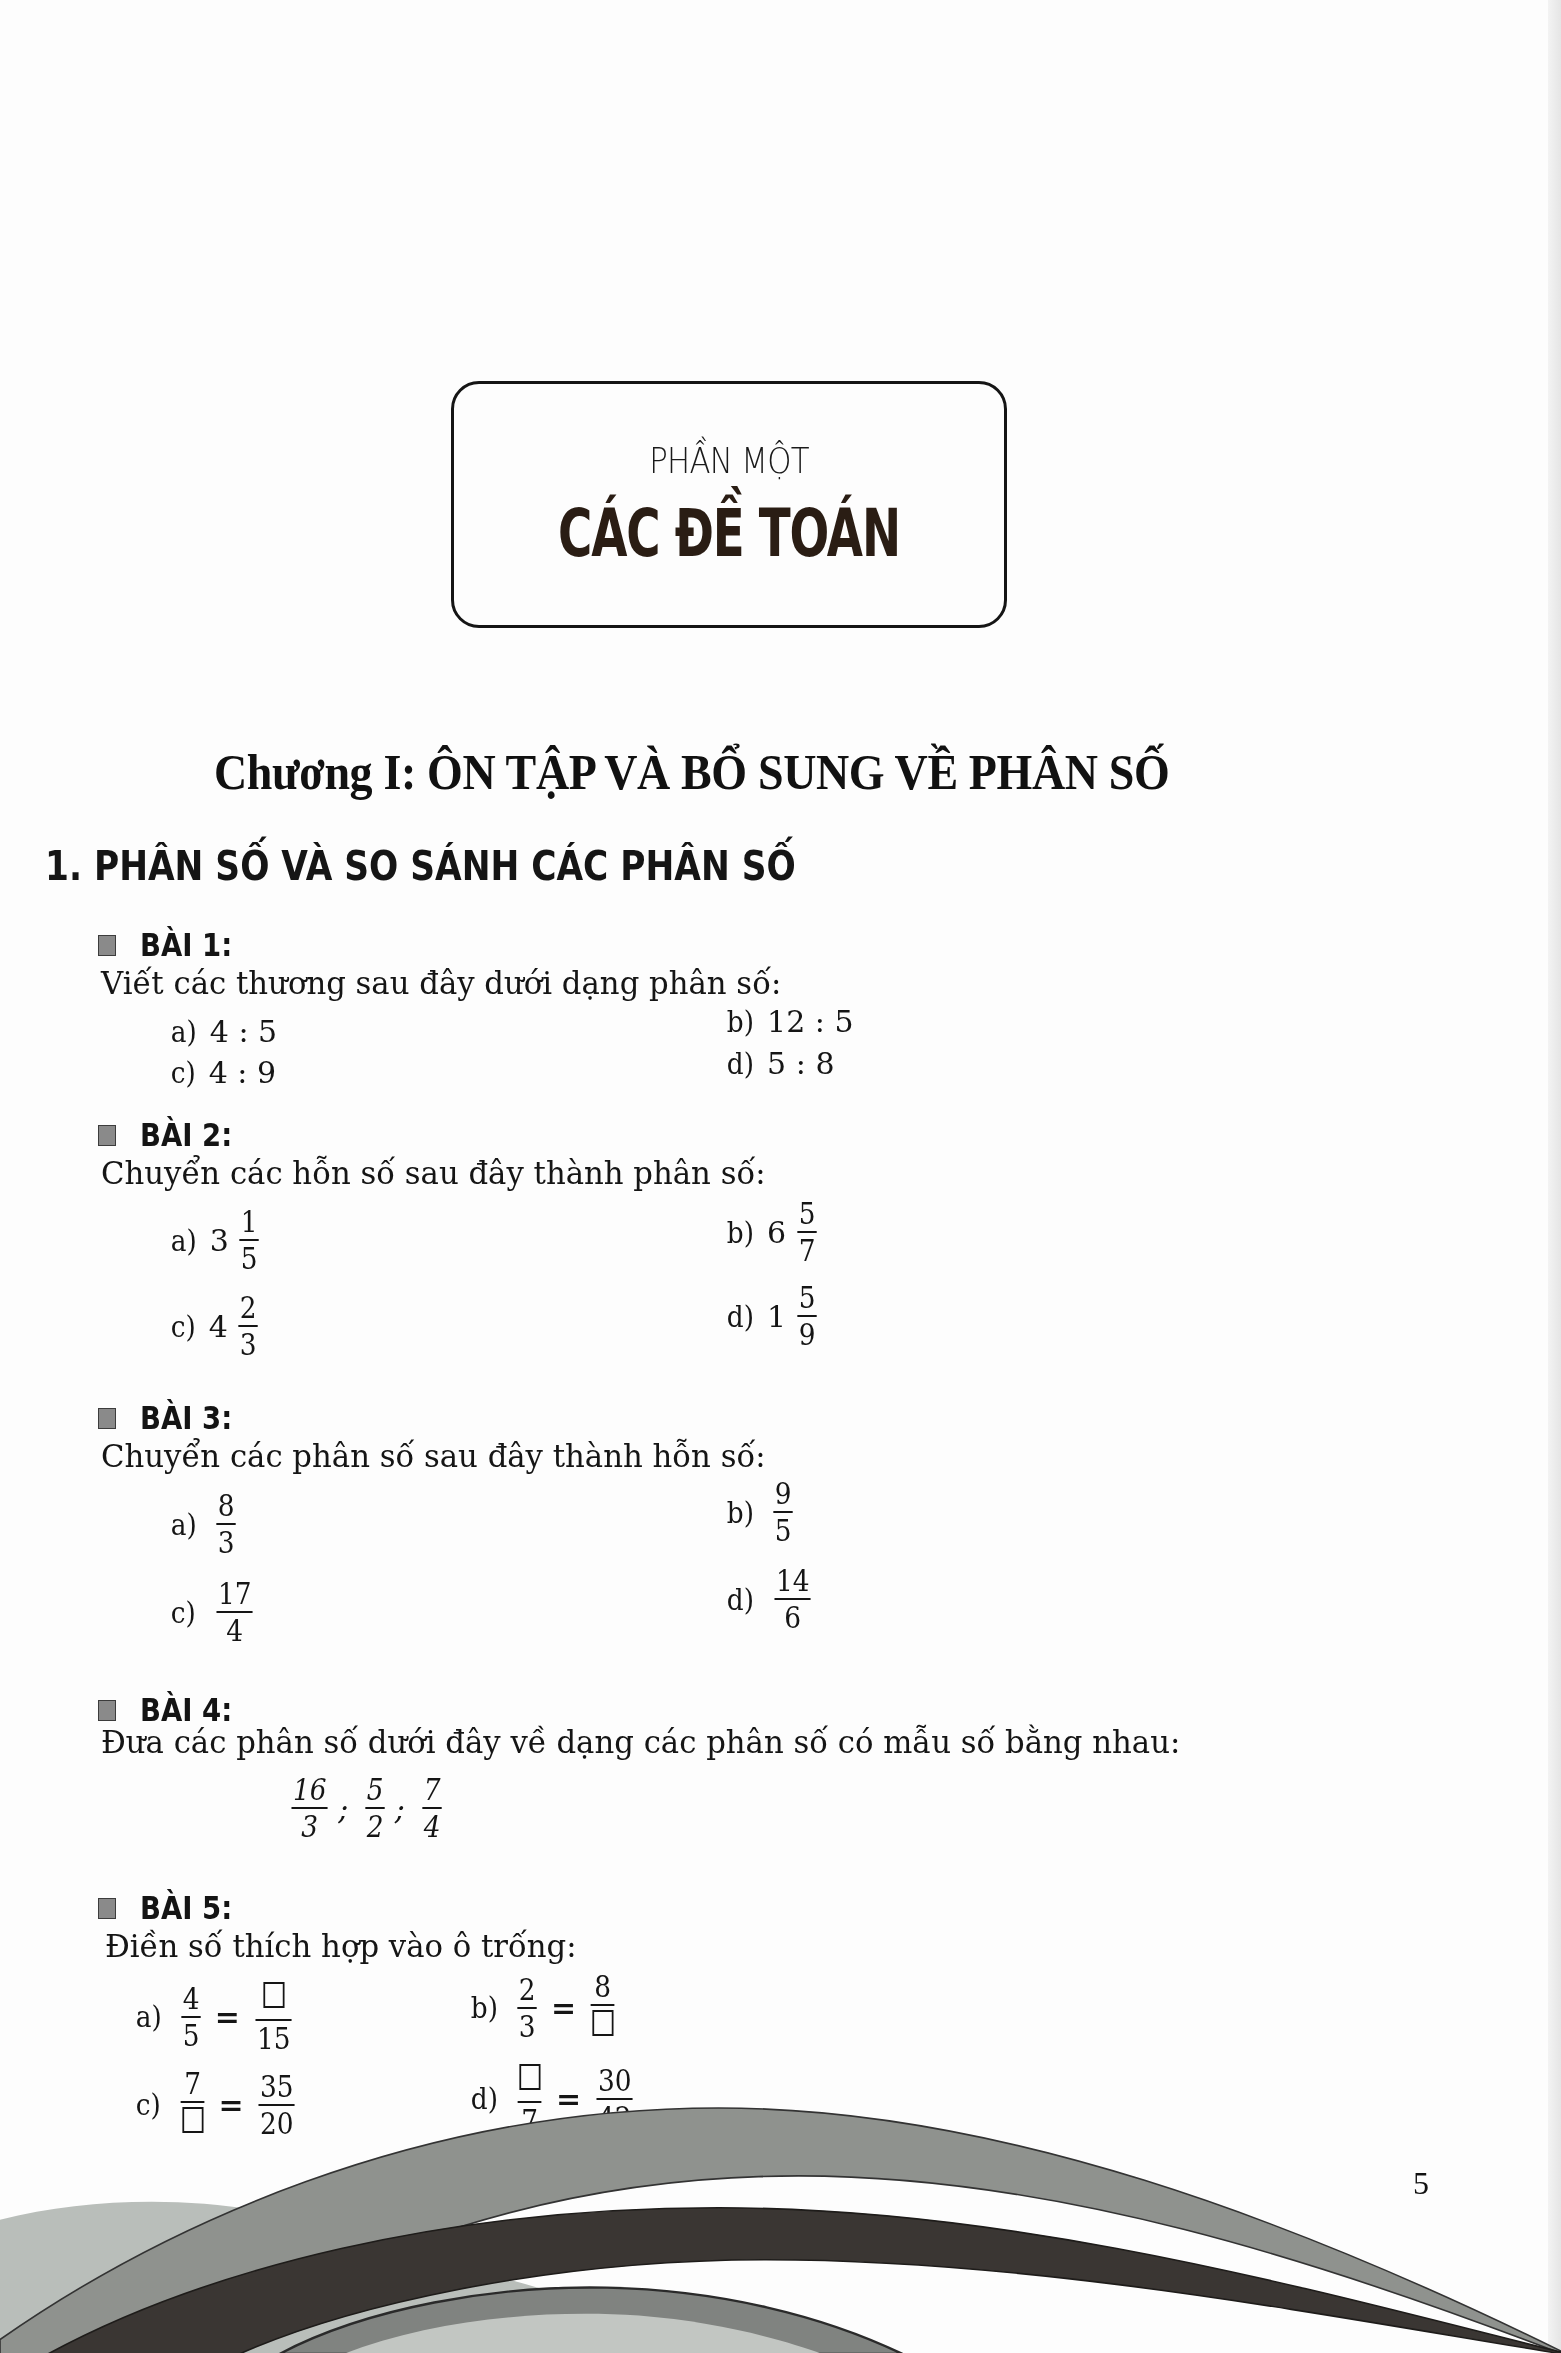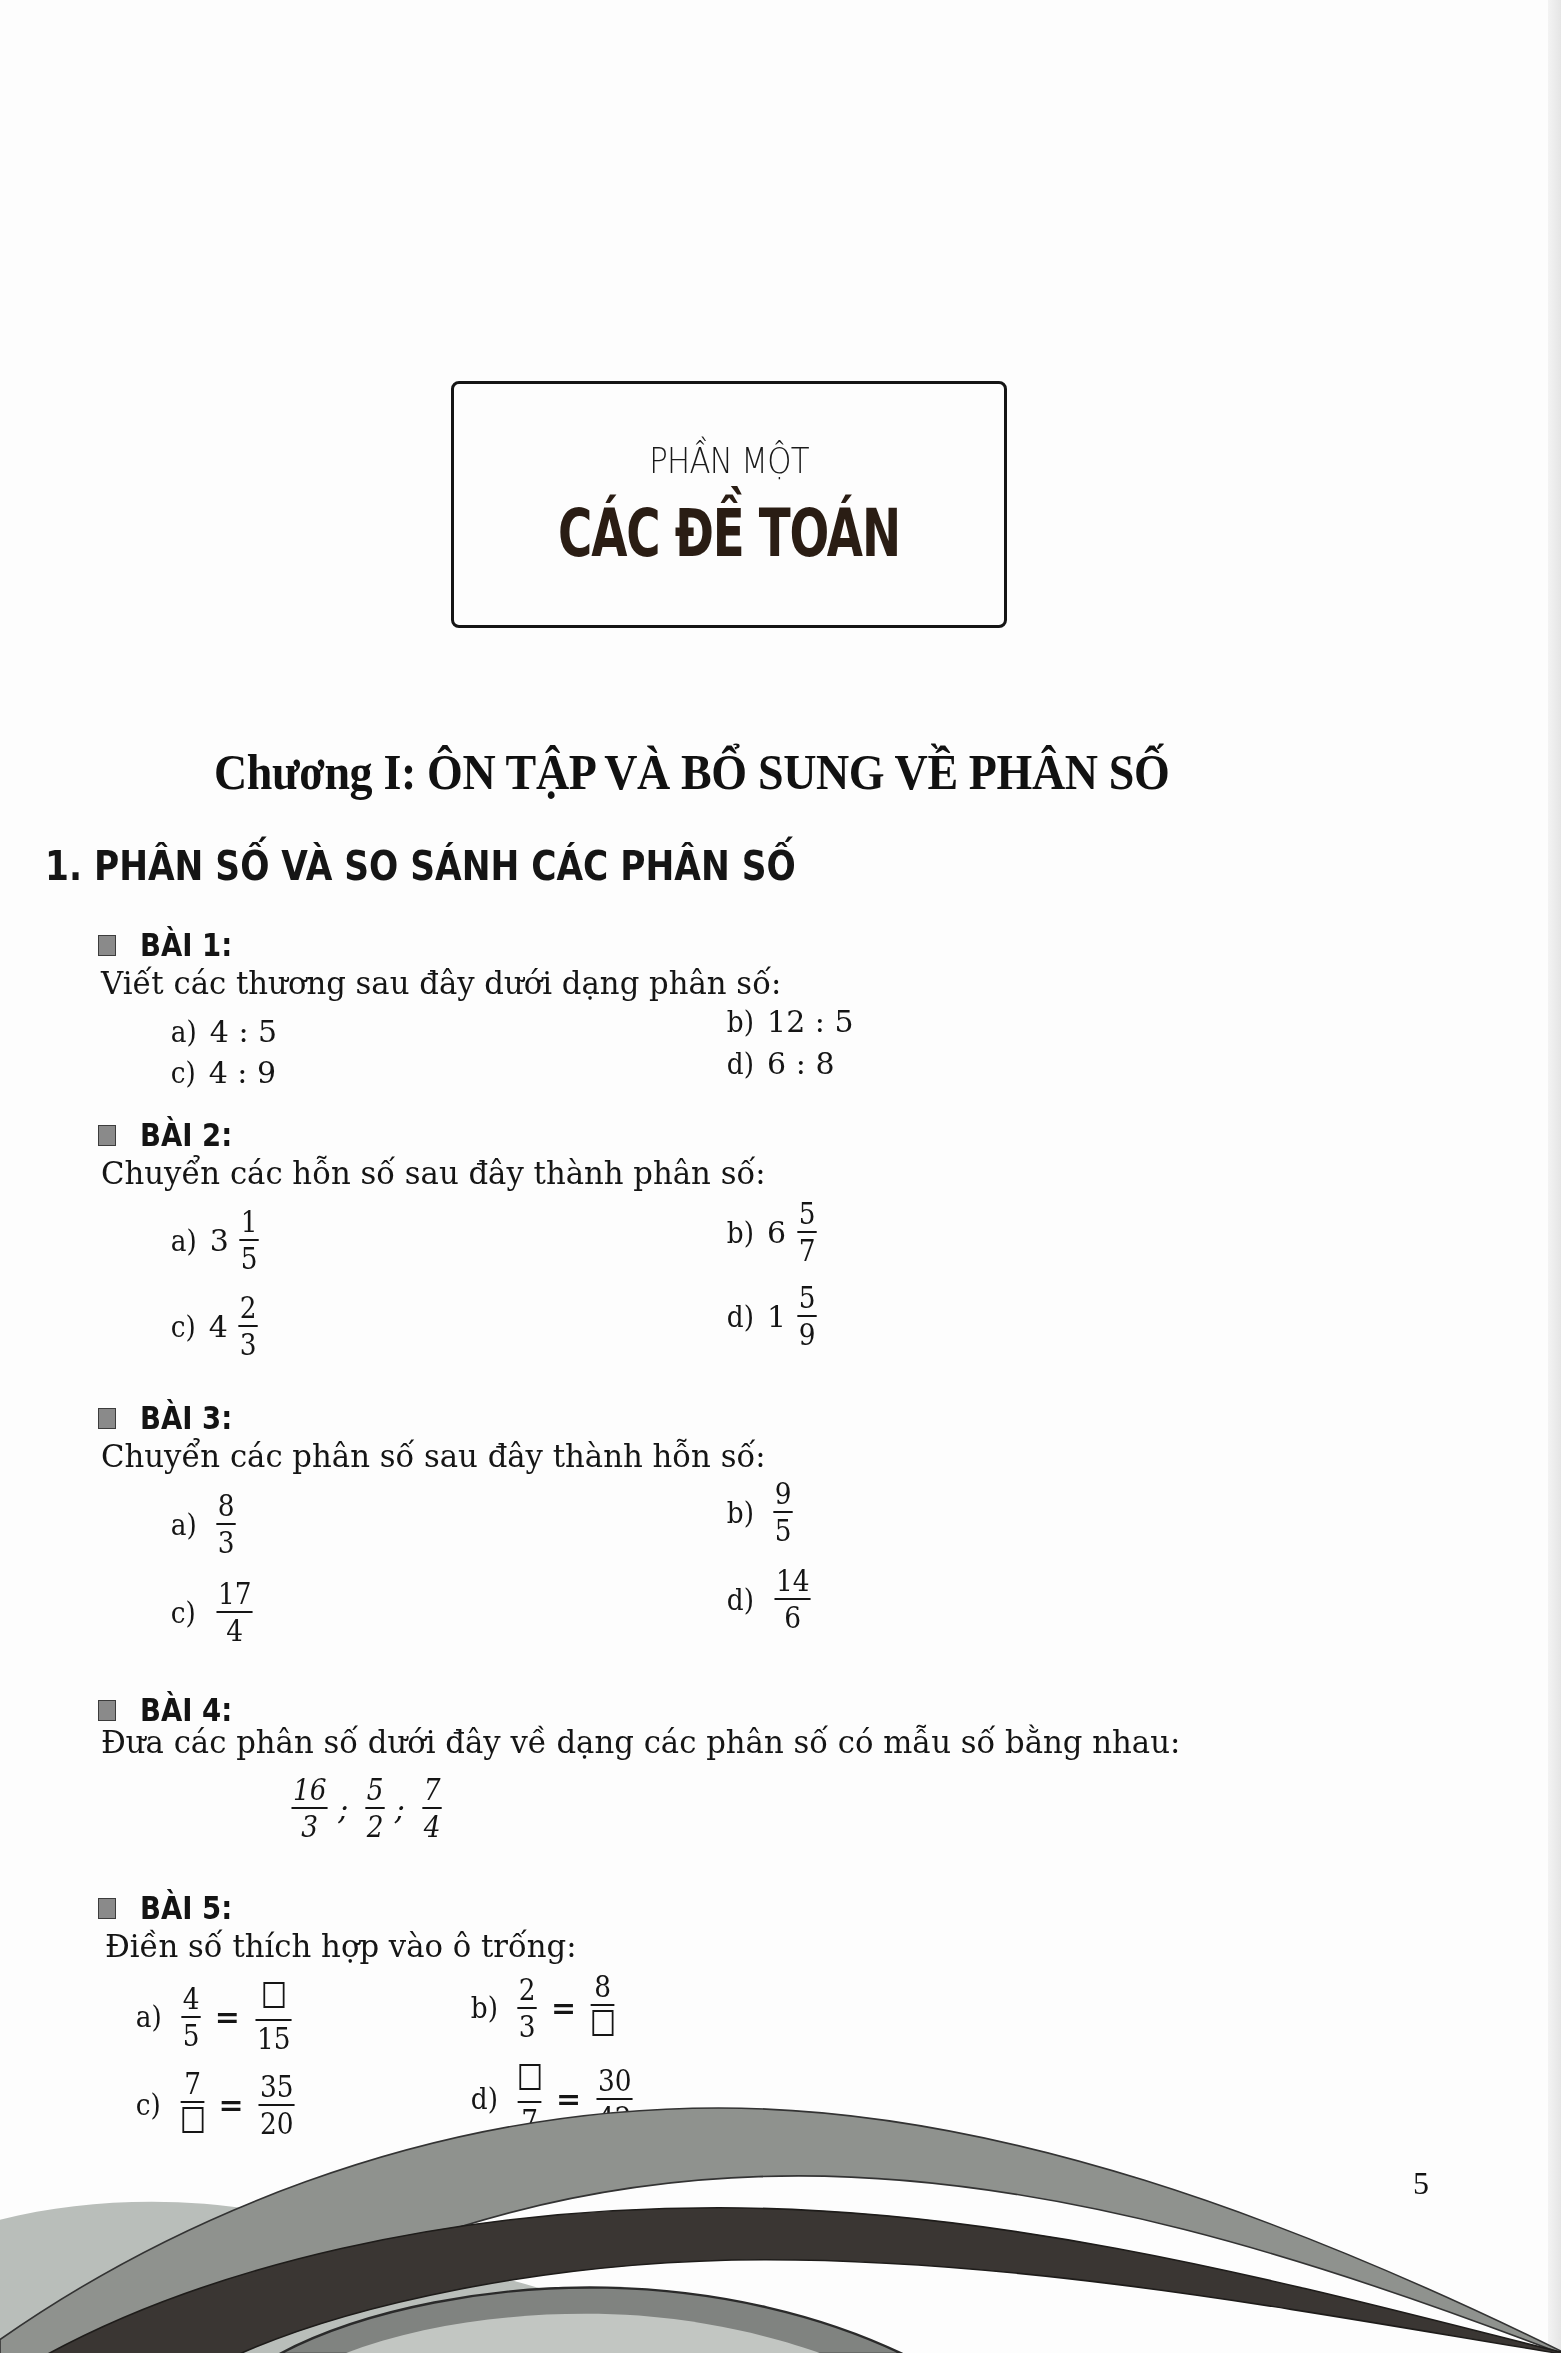--- a/index.html
+++ b/index.html
@@ -9,21 +9,21 @@
     font-family: "DejaVu Serif", serif;
     color: #161616;
   }
   .edge-strip {
     position: absolute; top: 0; right: 0; width: 14.4px; height: 2354px;
     background: linear-gradient(to right, #f3f3f3, #e4e4e4);
   }
   
   .part-box {
     position: absolute; left: 451px; top: 381px; width: 556px; height: 247px;
-    border: 3.2px solid #151515; border-radius: 8px; box-sizing: border-box;
+    border: 3.2px solid #151515; border-radius: 28px; box-sizing: border-box;
     text-align: center;
   }
   .part-label {
     position: absolute; left: 0; right: 0; top: 57px;
     font-family: "DejaVu Sans", sans-serif; font-weight: 300;
     font-size: 35px; letter-spacing: -0.8px; color: #1a1a1a;
     transform: scaleX(0.88);
   }
   .part-title {
     position: absolute; left: 0; right: 0; top: 112px;
@@ -117,21 +117,21 @@
   <div class="item" style="left:725px; top:78px;">
     <span class="lbl">b)</span>
     <span>12 : 5</span>
   </div>
   <div class="item" style="left:169px; top:129px;">
     <span class="lbl">c)</span>
     <span>4 : 9</span>
   </div>
   <div class="item" style="left:725px; top:120px;">
     <span class="lbl">d)</span>
-    <span>6 : 8</span>
+    <span>5 : 8</span>
   </div>
 </div>
 
 <div class="exercise" style="top:1116px;">
   <div class="ex-head">
     <span class="bullet"></span>
     <span class="ex-label">BÀI 2:</span>
   </div>
   <div class="ex-prompt">Chuyển các hỗn số sau đây thành phân số:</div>
   <div class="item" style="left:169px; top:88px;">

